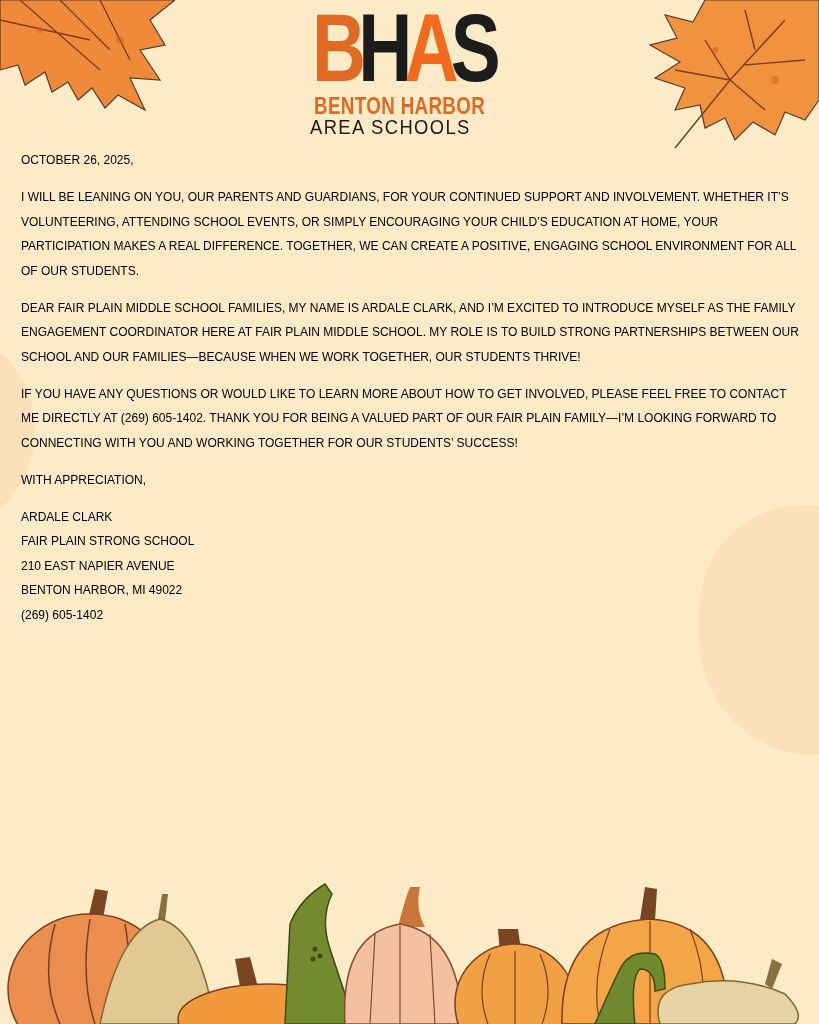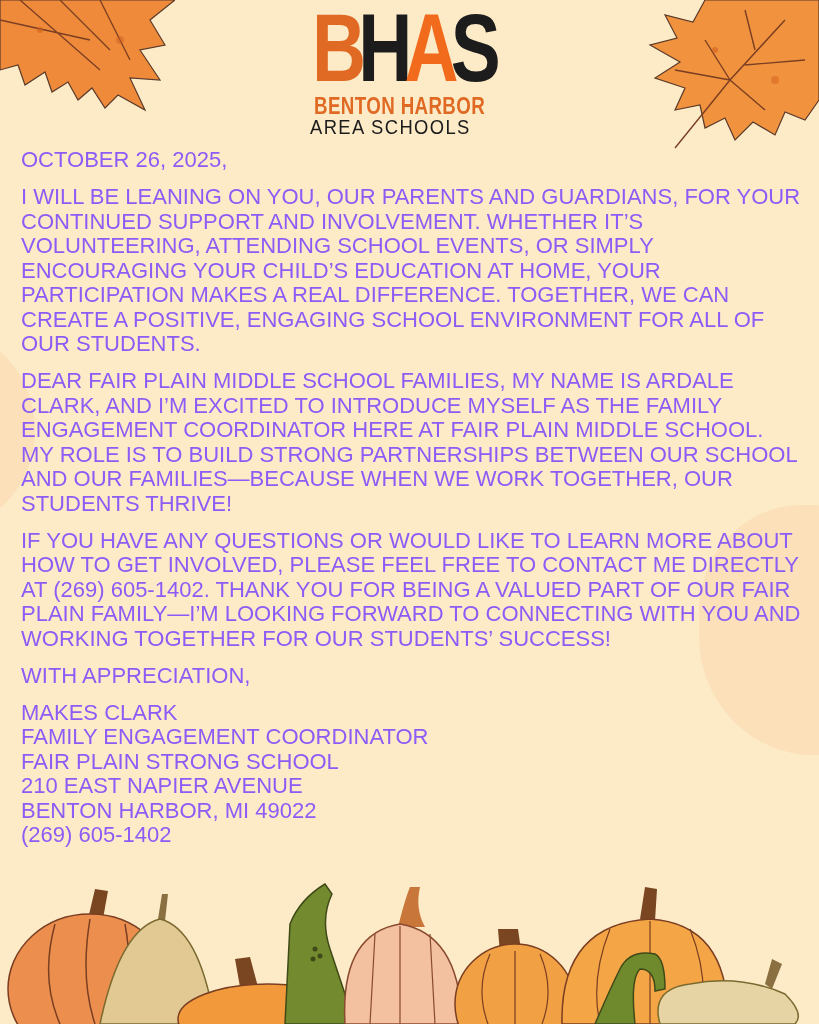--- a/index.html
+++ b/index.html
@@ -6,21 +6,21 @@
   body { width:819px; height:1024px; overflow:hidden; background:#fdebc8; position:relative; font-family:"Liberation Sans", sans-serif; }
   .blob { position:absolute; border-radius:50%; background:#fbe0b9; }
   .blob-left { left:-150px; top:330px; width:185px; height:200px; }
   .blob-right { right:-120px; top:505px; width:240px; height:250px; border-radius:45% 55% 50% 50%; }
   .leaf { position:absolute; }
   .logo { position:absolute; left:310px; top:8px; width:160px; height:128px; }
   .logo-letters { position:absolute; left:2px; top:0; height:80px; display:flex; align-items:flex-end; font-family:"Liberation Sans", sans-serif; font-weight:bold; font-size:96px; line-height:80px; letter-spacing:-10px; transform:scaleX(0.78); transform-origin:left; }
   .logo-letters span { display:inline-block; }
   .logo-l1 { position:absolute; left:4px; top:84px; font-weight:bold; font-size:24px; color:#e06a24; transform:scaleX(0.78); transform-origin:left; white-space:nowrap; letter-spacing:0.5px; }
   .logo-l2 { position:absolute; left:0; top:108px; font-size:20px; color:#1c1c1c; white-space:nowrap; letter-spacing:1.5px; transform:scaleX(0.92); transform-origin:left; }
-  .letter { position:absolute; left:21px; right:18px; top:148px; color:#8b5cf6; font-size:22px; line-height:24.5px; }
+  .letter { position:absolute; left:21px; right:18px; top:148px; color:#000000; font-size:12px; line-height:24.5px; }
   .letter p { margin:0 0 12.5px 0; text-transform:uppercase; }
   .center { text-align:center; }
   .sig div { line-height:24.5px; }
   .pumpkins { position:absolute; left:0; bottom:0; width:819px; height:145px; }
 </style>
 </head>
 <body>
 
 <div class="blob blob-left"></div>
 <div class="blob blob-right"></div>
@@ -50,22 +50,21 @@
   <div class="logo-l2">AREA SCHOOLS</div>
 </div>
 
 <div class="letter">
   <p>OCTOBER 26, 2025,</p>
   <p>I WILL BE LEANING ON YOU, OUR PARENTS AND GUARDIANS, FOR YOUR CONTINUED SUPPORT AND INVOLVEMENT. WHETHER IT’S VOLUNTEERING, ATTENDING SCHOOL EVENTS, OR SIMPLY ENCOURAGING YOUR CHILD’S EDUCATION AT HOME, YOUR PARTICIPATION MAKES A REAL DIFFERENCE. TOGETHER, WE CAN CREATE A POSITIVE, ENGAGING SCHOOL ENVIRONMENT FOR ALL OF OUR STUDENTS.</p>
   <p>DEAR FAIR PLAIN MIDDLE SCHOOL FAMILIES, MY NAME IS ARDALE CLARK, AND I’M EXCITED TO INTRODUCE MYSELF AS THE FAMILY ENGAGEMENT COORDINATOR HERE AT FAIR PLAIN MIDDLE SCHOOL. MY ROLE IS TO BUILD STRONG PARTNERSHIPS BETWEEN OUR SCHOOL AND OUR FAMILIES—BECAUSE WHEN WE WORK TOGETHER, OUR STUDENTS THRIVE!</p>
   <p>IF YOU HAVE ANY QUESTIONS OR WOULD LIKE TO LEARN MORE ABOUT HOW TO GET INVOLVED, PLEASE FEEL FREE TO CONTACT ME DIRECTLY AT (269) 605-1402. THANK YOU FOR BEING A VALUED PART OF OUR FAIR PLAIN FAMILY—I’M LOOKING FORWARD TO CONNECTING WITH YOU AND WORKING TOGETHER FOR OUR STUDENTS’ SUCCESS!</p>
   <p>WITH APPRECIATION,</p>
   <div class="sig">
-    <div>MAKES CLARK</div>
-    <div>FAMILY ENGAGEMENT COORDINATOR</div>
+    <div>ARDALE CLARK</div>
     <div>FAIR PLAIN STRONG SCHOOL</div>
     <div>210 EAST NAPIER AVENUE</div>
     <div>BENTON HARBOR, MI 49022</div>
     <div>(269) 605-1402</div>
   </div>
 </div>
 
 <svg class="pumpkins" viewBox="0 0 819 145" preserveAspectRatio="none">
 
   <g>

